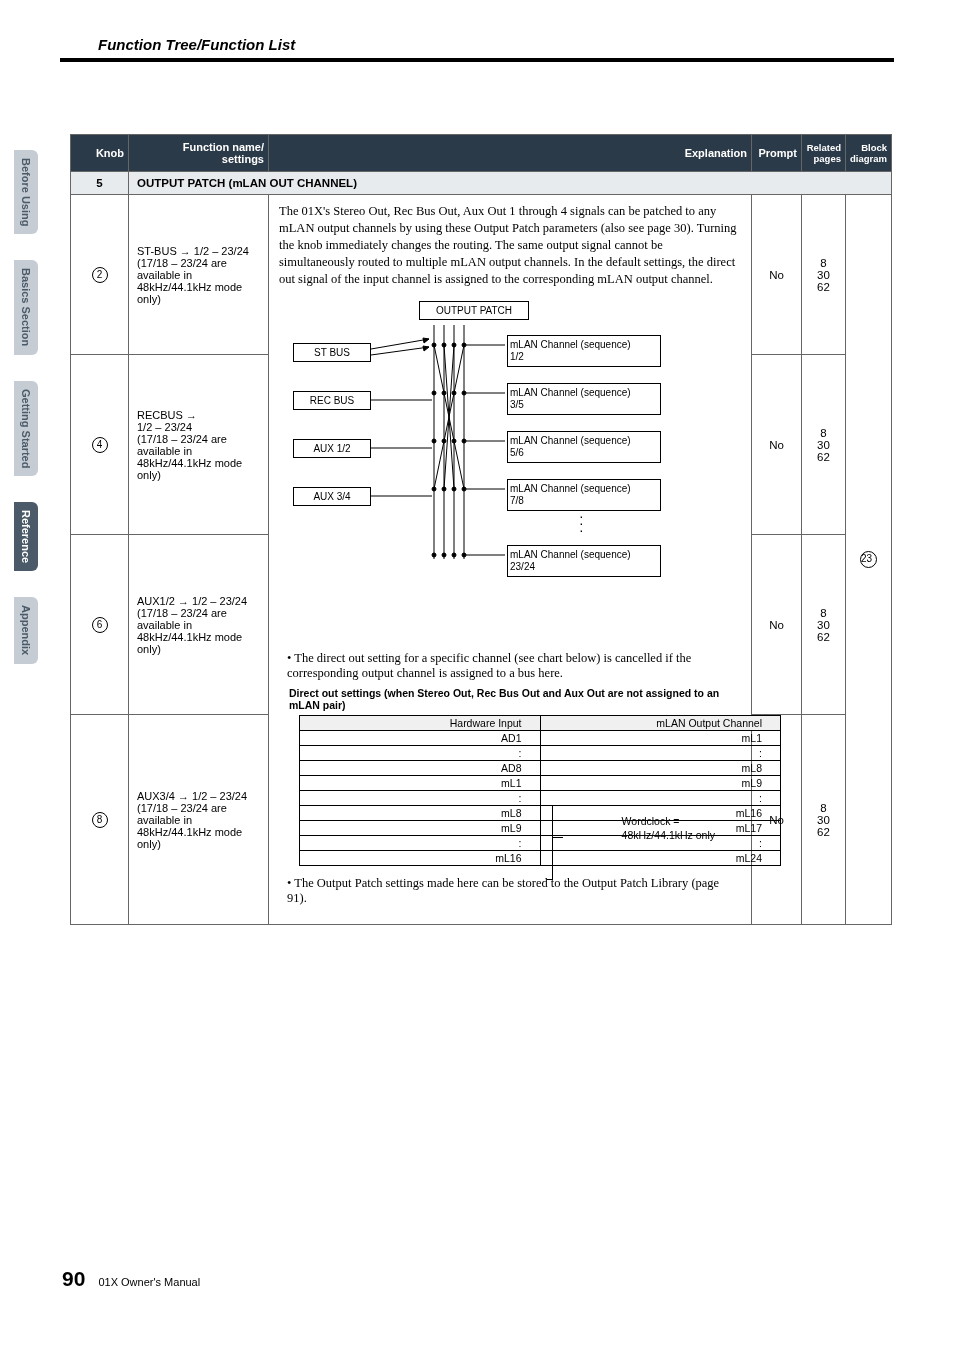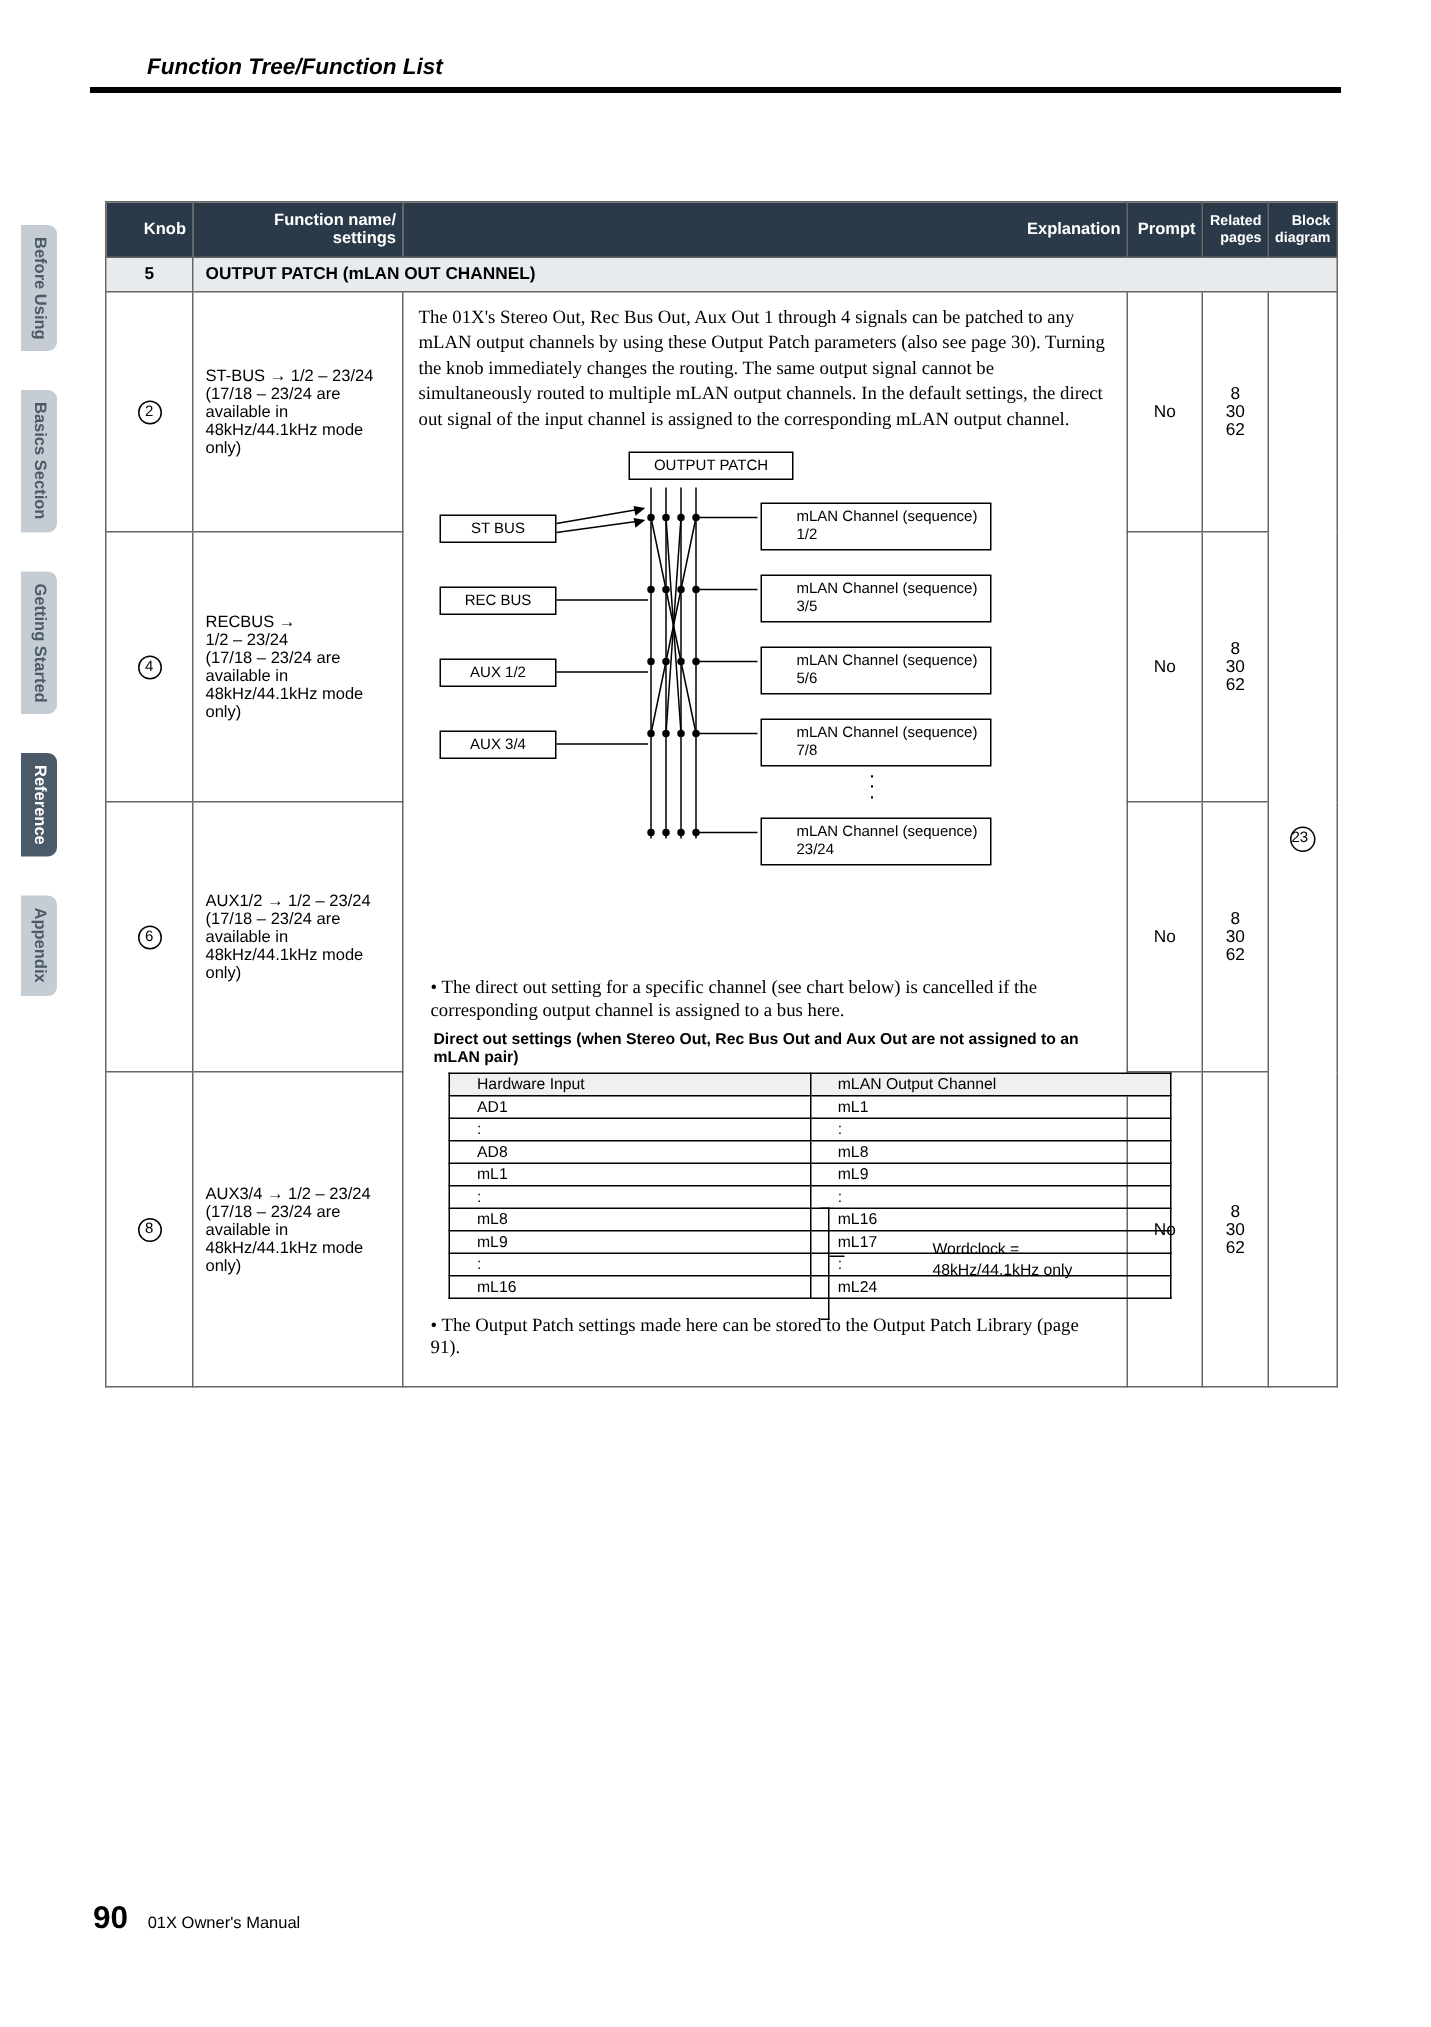--- a/index.html
+++ b/index.html
@@ -104,37 +104,37 @@
     background: #fff;
     font-size: 10px;
     text-align: center;
     padding: 3px 2px;
   }
   .mlan-box {
     position: absolute;
     border: 1px solid #000;
     background: #fff;
     font-size: 10px;
-    padding: 3px 23px;
+    padding: 3px 2px;
     text-align: left;
     line-height: 1.2;
     white-space: nowrap;
   }
   .svg-overlay { position: absolute; top:0; left:0; }
   .bullet-text { font-family: "Times New Roman", Times, serif; font-size: 12.5px; margin: 4px 10px 2px 18px; }
   .bold-caption { font-weight: bold; font-size: 10.5px; margin: 6px 10px 4px 20px; }
   .inner-table {
     border-collapse: collapse;
     margin: 2px 0 6px 30px;
     font-size: 10.5px;
   }
   .inner-table td, .inner-table th {
     border: 1px solid #000;
     padding: 1px 18px;
-    text-align: left;
+    text-align: right;
     font-weight: normal;
     font-size: 10.5px;
   }
   .word-note {
     position: absolute;
     right: 36px;
     font-size: 10.5px;
     line-height: 1.25;
   }
   .word-bracket {
@@ -330,21 +330,21 @@
                     <td>:</td>
                   </tr>
           <tr>
                     <td>mL16</td>
                     <td>mL24</td>
                   </tr>
         </tbody>
               </table>
         <div class="word-bracket" style="left:278px;top:90px;width:6px;height:75px"></div>
         <div style="position:absolute;left:284px;top:122px;width:10px;border-top:1px solid #000"></div>
-        <div class="word-note" style="top:112px">
+        <div class="word-note" style="top:100px">
           <span>Wordclock =</span><br>
           <span>48kHz/44.1kHz only</span>
         </div>
       </div>
 
       <div class="bullet-text" style="margin-top:10px;margin-bottom:10px">
         • <span>The Output Patch settings made here can be stored to the Output Patch Library (page 91).</span>
       </div>
     </td>
     <td class="center">No</td>

